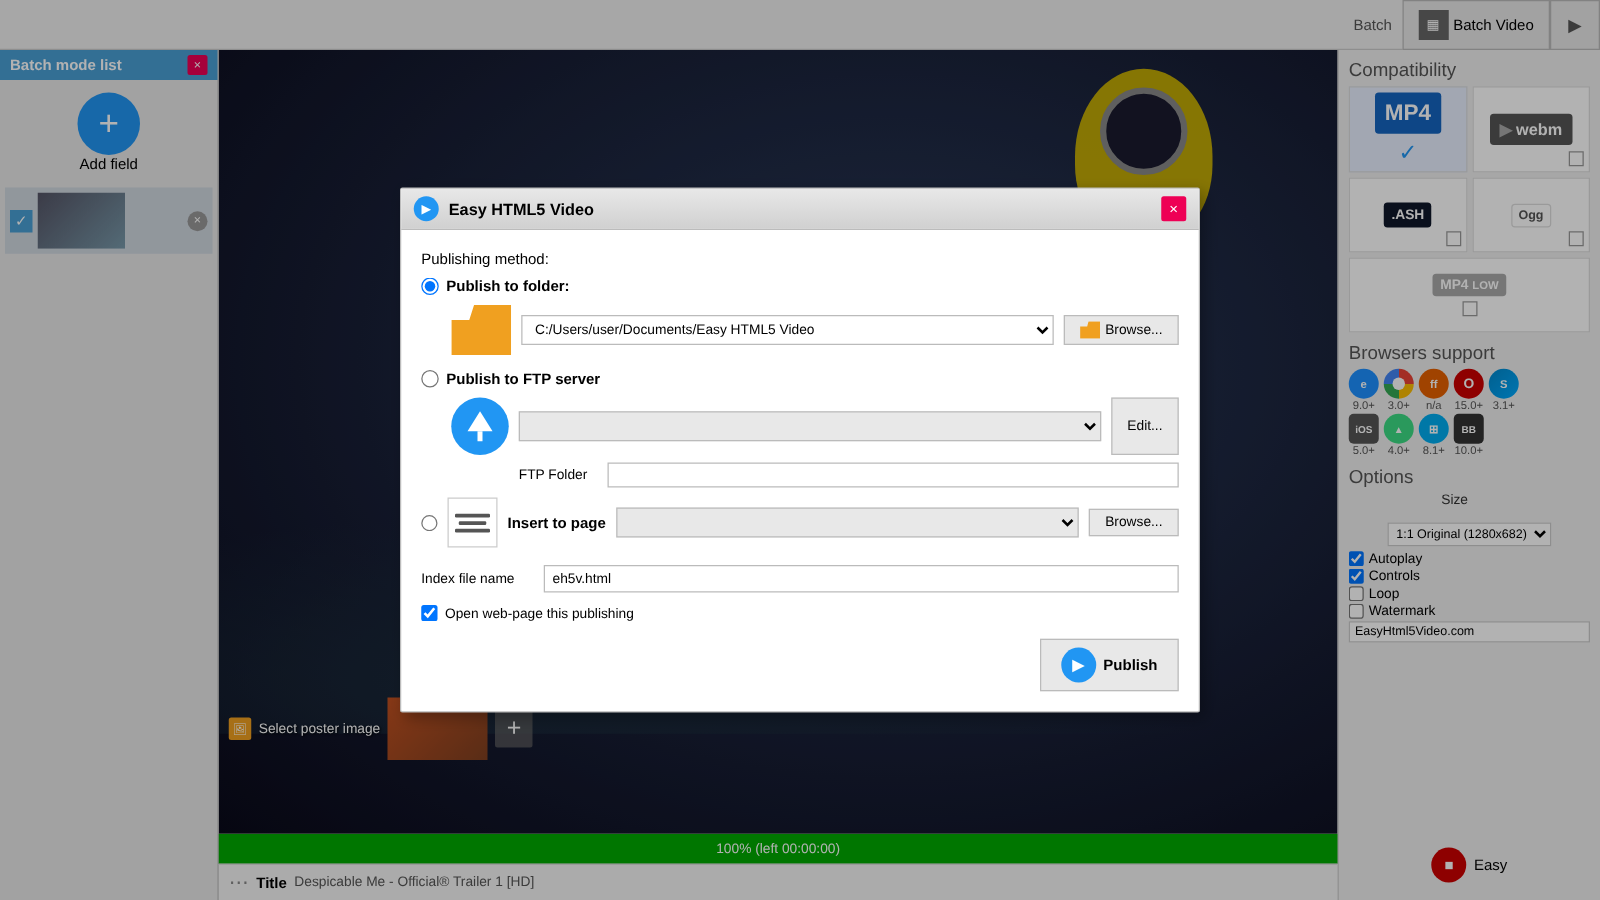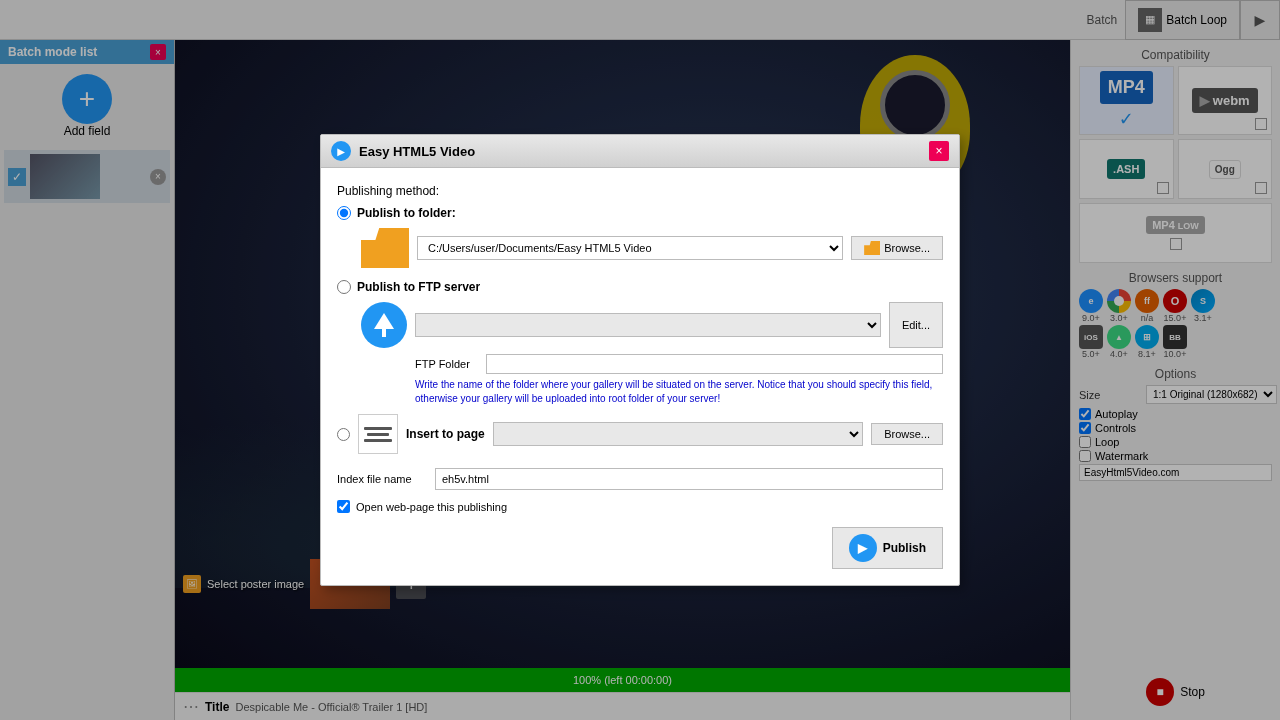--- a/index.html
+++ b/index.html
@@ -30,34 +30,34 @@
     .video-preview { flex: 1; background: #1a1a2e; overflow: hidden; position: relative; }
     .video-preview-bg { width: 100%; height: 100%; background: radial-gradient(ellipse at 60% 40%, #2a3a5a 0%, #0a0a1a 100%); display: flex; align-items: center; justify-content: center; }
     .bottom-bar-green { height: 24px; background: #00aa00; display: flex; align-items: center; justify-content: center; color: white; font-size: 11px; }
     .title-bar { background: #f5f5f5; padding: 4px 8px; border-top: 1px solid #ddd; display: flex; align-items: center; gap: 6px; }
     .title-dots { color: #888; font-size: 16px; }
     .title-text-bold { font-weight: bold; font-size: 12px; }
     .title-text-sub { font-size: 11px; color: #555; }
 
     
     .right-panel { width: 210px; background: #f0f0f0; border-left: 1px solid #ccc; padding: 8px; overflow-y: auto; display: flex; flex-direction: column; gap: 8px; }
-    .panel-section-title { font-size: 12px; color: #555; margin-bottom: 4px; text-align: center; }
+    .panel-section-title { font-size: 15px; color: #555; margin-bottom: 4px; }
     .compat-grid { display: grid; grid-template-columns: 1fr 1fr; gap: 4px; }
     .compat-item { background: white; border: 1px solid #ddd; padding: 4px; display: flex; flex-direction: column; align-items: center; justify-content: center; min-height: 60px; position: relative; }
     .compat-checkbox { width: 12px; height: 12px; border: 1px solid #999; position: absolute; bottom: 4px; right: 4px; background: white; }
     .mp4-block { background: #2196f3; color: white; font-size: 18px; font-weight: bold; padding: 6px 8px; border-radius: 3px; }
 
     .browser-section { }
     .browser-item { display: flex; flex-direction: column; align-items: center; }
     .browser-icon { width: 24px; height: 24px; border-radius: 50%; display: flex; align-items: center; justify-content: center; font-size: 10px; font-weight: bold; }
     .browser-version { font-size: 9px; color: #555; }
     .browser-ie { background: #1e90ff; color: white; }
 
     .options-section { }
-    .option-row { display: flex; align-items: center; gap: 22px; margin-bottom: 4px; }
+    .option-row { display: flex; align-items: center; gap: 12px; margin-bottom: 4px; flex-direction: column; }
     .option-label { font-size: 11px; color: #333; min-width: 45px; }
     .option-select { flex: 1; font-size: 10px; border: 1px solid #ccc; padding: 2px; background: white; }
     .quality-labels { display: flex; justify-content: space-between; font-size: 9px; color: #666; }
     .slider-track { height: 4px; background: #ddd; border-radius: 2px; position: relative; margin: 4px 0; }
     .slider-fill { height: 4px; background: #2196f3; border-radius: 2px; }
     .slider-thumb { width: 12px; height: 12px; background: white; border: 2px solid #2196f3; border-radius: 50%; position: absolute; top: -4px; }
     .checkbox-row { display: flex; align-items: center; gap: 4px; margin-bottom: 2px; }
     .checkbox-row input { width: 12px; height: 12px; }
     .checkbox-row label { font-size: 11px; }
     .watermark-input { width: 100%; border: 1px solid #ccc; padding: 2px 4px; font-size: 10px; background: white; }
@@ -89,21 +89,21 @@
     .publish-row { display: flex; justify-content: flex-end; }
     .publish-btn { padding: 6px 16px; background: #e8e8e8; border: 1px solid #bbb; cursor: pointer; font-size: 12px; font-weight: bold; display: flex; align-items: center; gap: 6px; }
   </style>
 </head>
 <body>
 
 <div class="top-bar">
   <div style="font-size:12px; padding: 0 8px; color:#555;">Batch</div>
   <div class="batch-mode-btn">
     <div class="batch-mode-icon" style="width:24px;height:24px;background:#666;display:flex;align-items:center;justify-content:center;color:white;font-size:11px;">▦</div>
-    <span>Batch Loop</span>
+    <span>Batch Video</span>
   </div>
   <div class="top-right-btn">
     <span style="font-size:14px;color:#555;">▶</span>
   </div>
 </div>
 
 <div class="main-layout">
 
   <div class="sidebar">
     <div class="sidebar-header">
@@ -164,21 +164,21 @@
         </div>
 
         <div class="compat-item">
           <div style="background:#555;color:white;font-size:13px;font-weight:bold;padding:5px 8px;border-radius:3px;display:flex;align-items:center;gap:3px;">
             <span style="color:#aaa;">▶</span>webm
           </div>
           <div class="compat-checkbox"></div>
         </div>
 
         <div class="compat-item">
-          <div style="background:#0f766e;color:white;font-size:11px;font-weight:bold;padding:4px 6px;border-radius:3px;">.ASH</div>
+          <div style="background:#0f172a;color:white;font-size:11px;font-weight:bold;padding:4px 6px;border-radius:3px;">.ASH</div>
           <div class="compat-checkbox"></div>
         </div>
 
         <div class="compat-item">
           <div style="background:white;border:1px solid #ddd;font-size:10px;font-weight:bold;color:#555;padding:3px 5px;border-radius:3px;">Ogg</div>
           <div class="compat-checkbox"></div>
         </div>
 
         <div class="compat-item" style="grid-column: span 2;">
           <div style="background:#aaa;color:white;font-size:11px;font-weight:bold;padding:3px 6px;border-radius:3px;">MP4 <span style="font-size:9px;">LOW</span></div>
@@ -255,21 +255,21 @@
       </div>
       <div class="checkbox-row">
         <input type="checkbox" style="">
         <label>Watermark</label>
       </div>
       <input class="watermark-input" value="EasyHtml5Video.com" style="">
     </div>
 
     <div class="stop-btn">
       <div class="stop-icon">■</div>
-      <span>Stop</span>
+      <span>Easy</span>
     </div>
   </div>
 </div>
 
 <div class="dialog-overlay">
   <div class="dialog">
 
     <div class="dialog-title-bar">
       <div class="dialog-title-left">
         <div class="dialog-icon">▶</div>
@@ -310,23 +310,20 @@
             <option></option>
           </select>
           <button class="edit-btn">
             <span>Edit...</span>
           </button>
         </div>
         <div style="display:flex; align-items:center; gap:6px; margin-left:54px; margin-bottom:4px;">
           <span style="font-size:11px; min-width:65px;">FTP Folder</span>
           <input type="text" style="flex: 1 1 0%; border: 1px solid rgb(187, 187, 187); padding: 3px 6px; font-size: 11px;">
         </div>
-        <div style="margin-left:54px;">
-          <span style="font-size:10px; color:#0000cc; line-height:1.4; display:block;">Write the name of the folder where your gallery will be situated on the server. Notice that you should specify this field, otherwise your gallery will be uploaded into root folder of your server!</span>
-        </div>
       </div>
 
       <div style="display:flex; align-items:center; gap:8px; margin-bottom:14px;">
         <input type="radio" name="pub-method" style="">
         <div style="width:40px;height:40px;background:white;border:1px solid #ccc;display:flex;flex-direction:column;align-items:center;justify-content:center;gap:3px;">
           <div style="width:28px;height:3px;background:#555;border-radius:1px;"></div>
           <div style="width:22px;height:3px;background:#555;border-radius:1px;"></div>
           <div style="width:28px;height:3px;background:#555;border-radius:1px;"></div>
         </div>
         <span class="radio-label">Insert to page</span>

